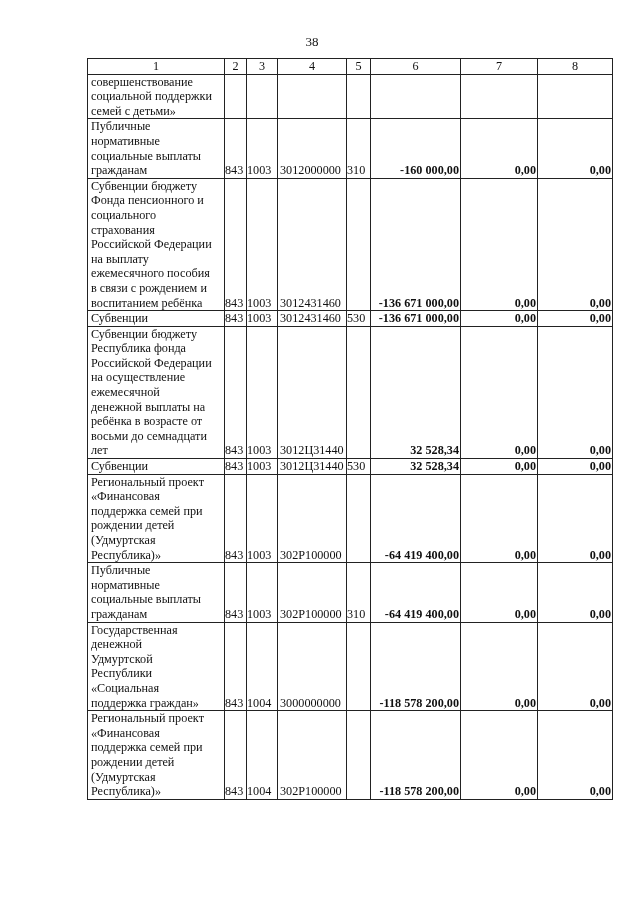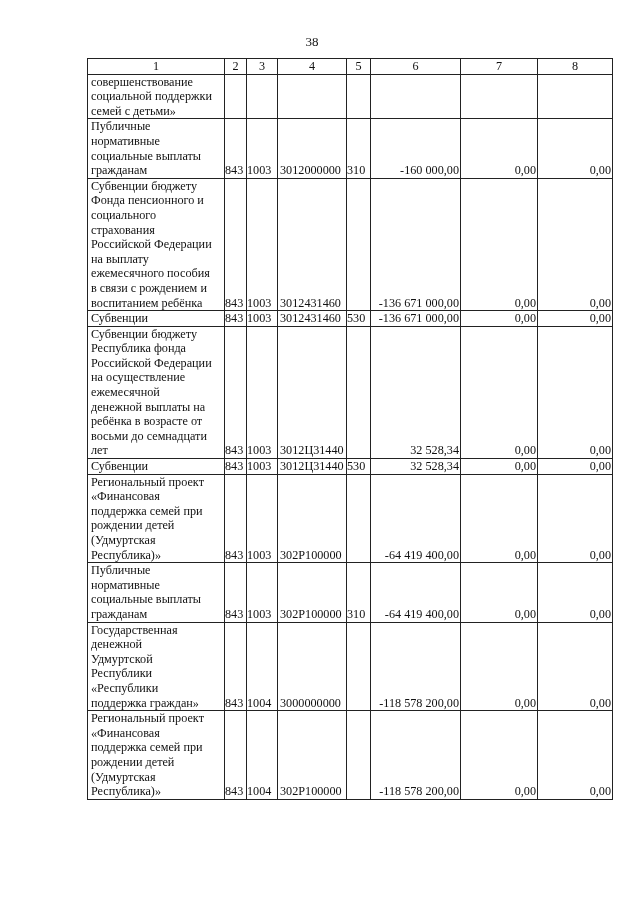--- a/index.html
+++ b/index.html
@@ -8,21 +8,21 @@
   .page-number { position:absolute; top:34px; left:0; width:596px; text-align:center;
                  font-size:13px; padding-left:28px; box-sizing:border-box; }
   table.budget { position:absolute; left:87px; top:58px; border-collapse:collapse;
                  table-layout:fixed; width:525px; font-size:12.2px; line-height:14.6px; }
   table.budget td, table.budget th { border:1px solid #222; padding:0 2px; vertical-align:bottom;
                  overflow:hidden; white-space:nowrap; }
   table.budget th { font-weight:normal; text-align:center; height:14px; padding:0; }
   td.c1 { white-space:normal !important; text-align:left; padding-left:3px !important;margin-left:26px; }
   td.c2, td.c3, td.c5 { padding:0 !important; }
   td.c4 { text-align:left; }
-  td.num { text-align:right; padding-right:1px !important; }
+  td.num { text-align:right; padding-right:1px !important;font-weight:bold; }
   .line { display:block; }
 </style>
 </head>
 <body>
 
 <div class="page-number">38</div>
 
 <table class="budget">
   <colgroup>
     <col style="width:137px">
@@ -171,21 +171,21 @@
         <td class="num">-64 419 400,00</td>
         <td class="num">0,00</td>
         <td class="num">0,00</td>
       </tr>
       <tr>
         <td class="c1">
           <span class="line">Государственная</span>
           <span class="line">денежной</span>
           <span class="line">Удмуртской</span>
           <span class="line">Республики</span>
-          <span class="line">«Республики</span>
+          <span class="line">«Социальная</span>
           <span class="line">поддержка граждан»</span>
         </td>
         <td class="c2">843</td>
         <td class="c3">1004</td>
         <td class="c4">3000000000</td>
         <td class="c5"></td>
         <td class="num">-118 578 200,00</td>
         <td class="num">0,00</td>
         <td class="num">0,00</td>
       </tr>

